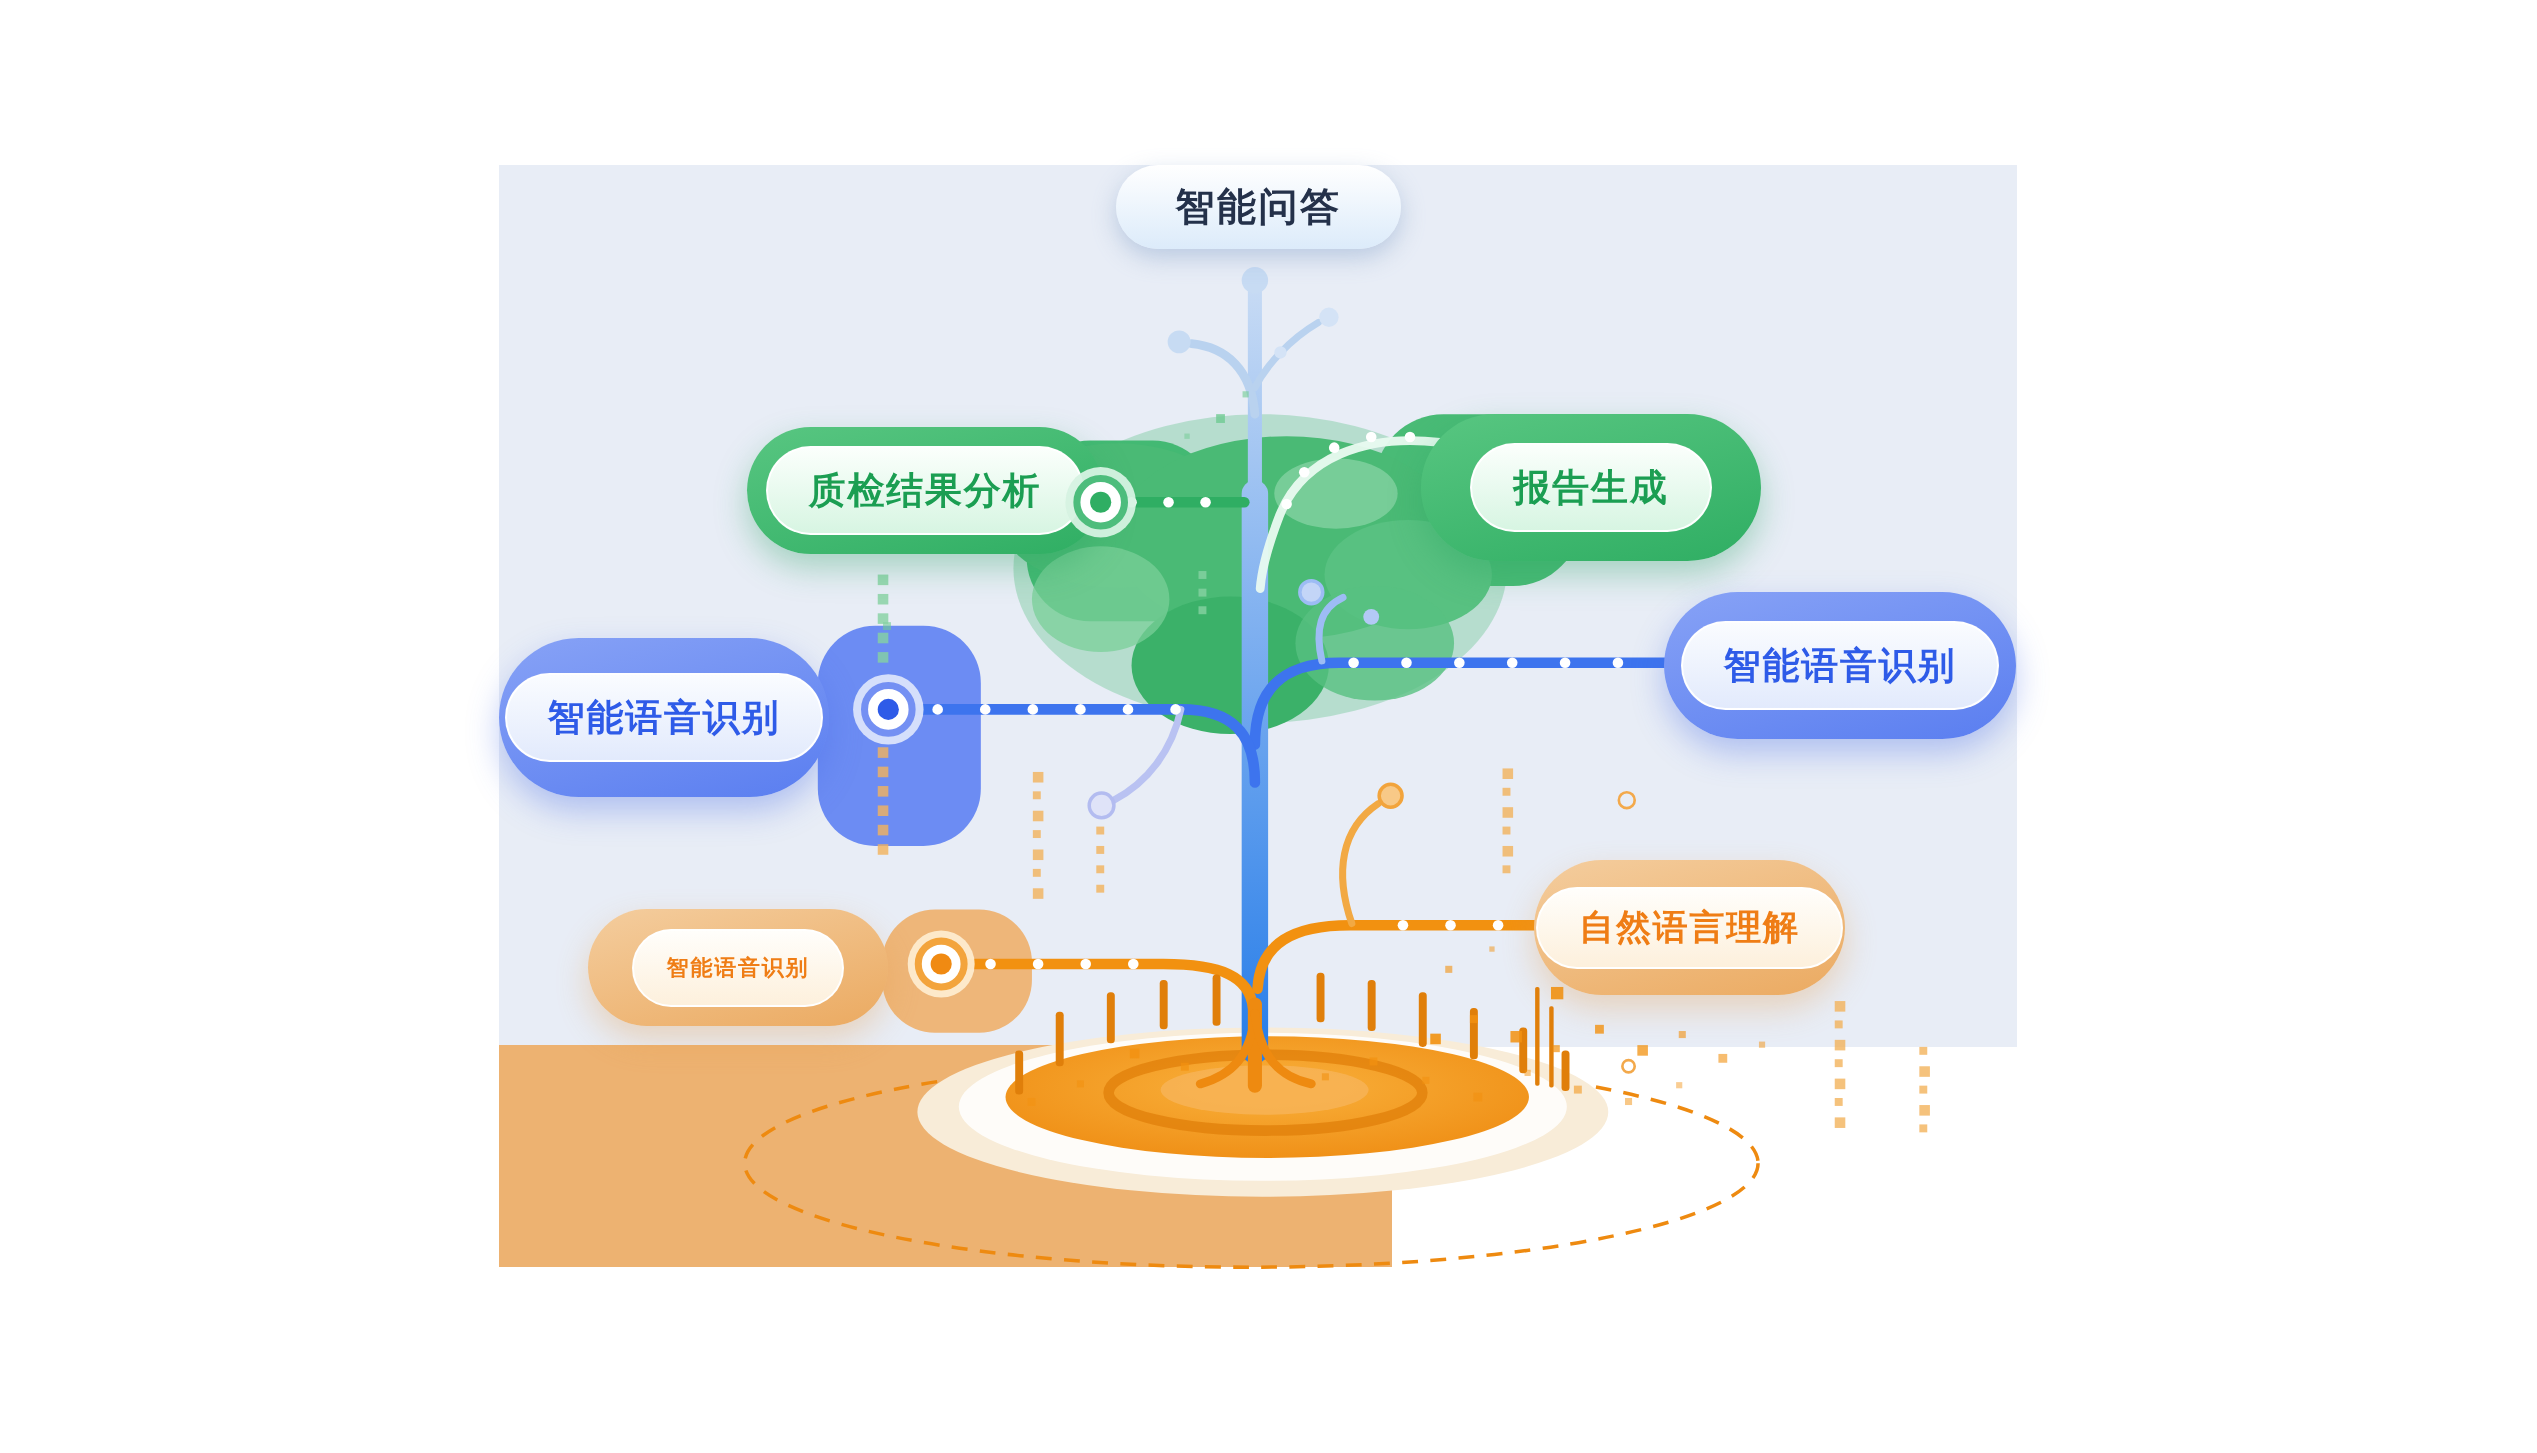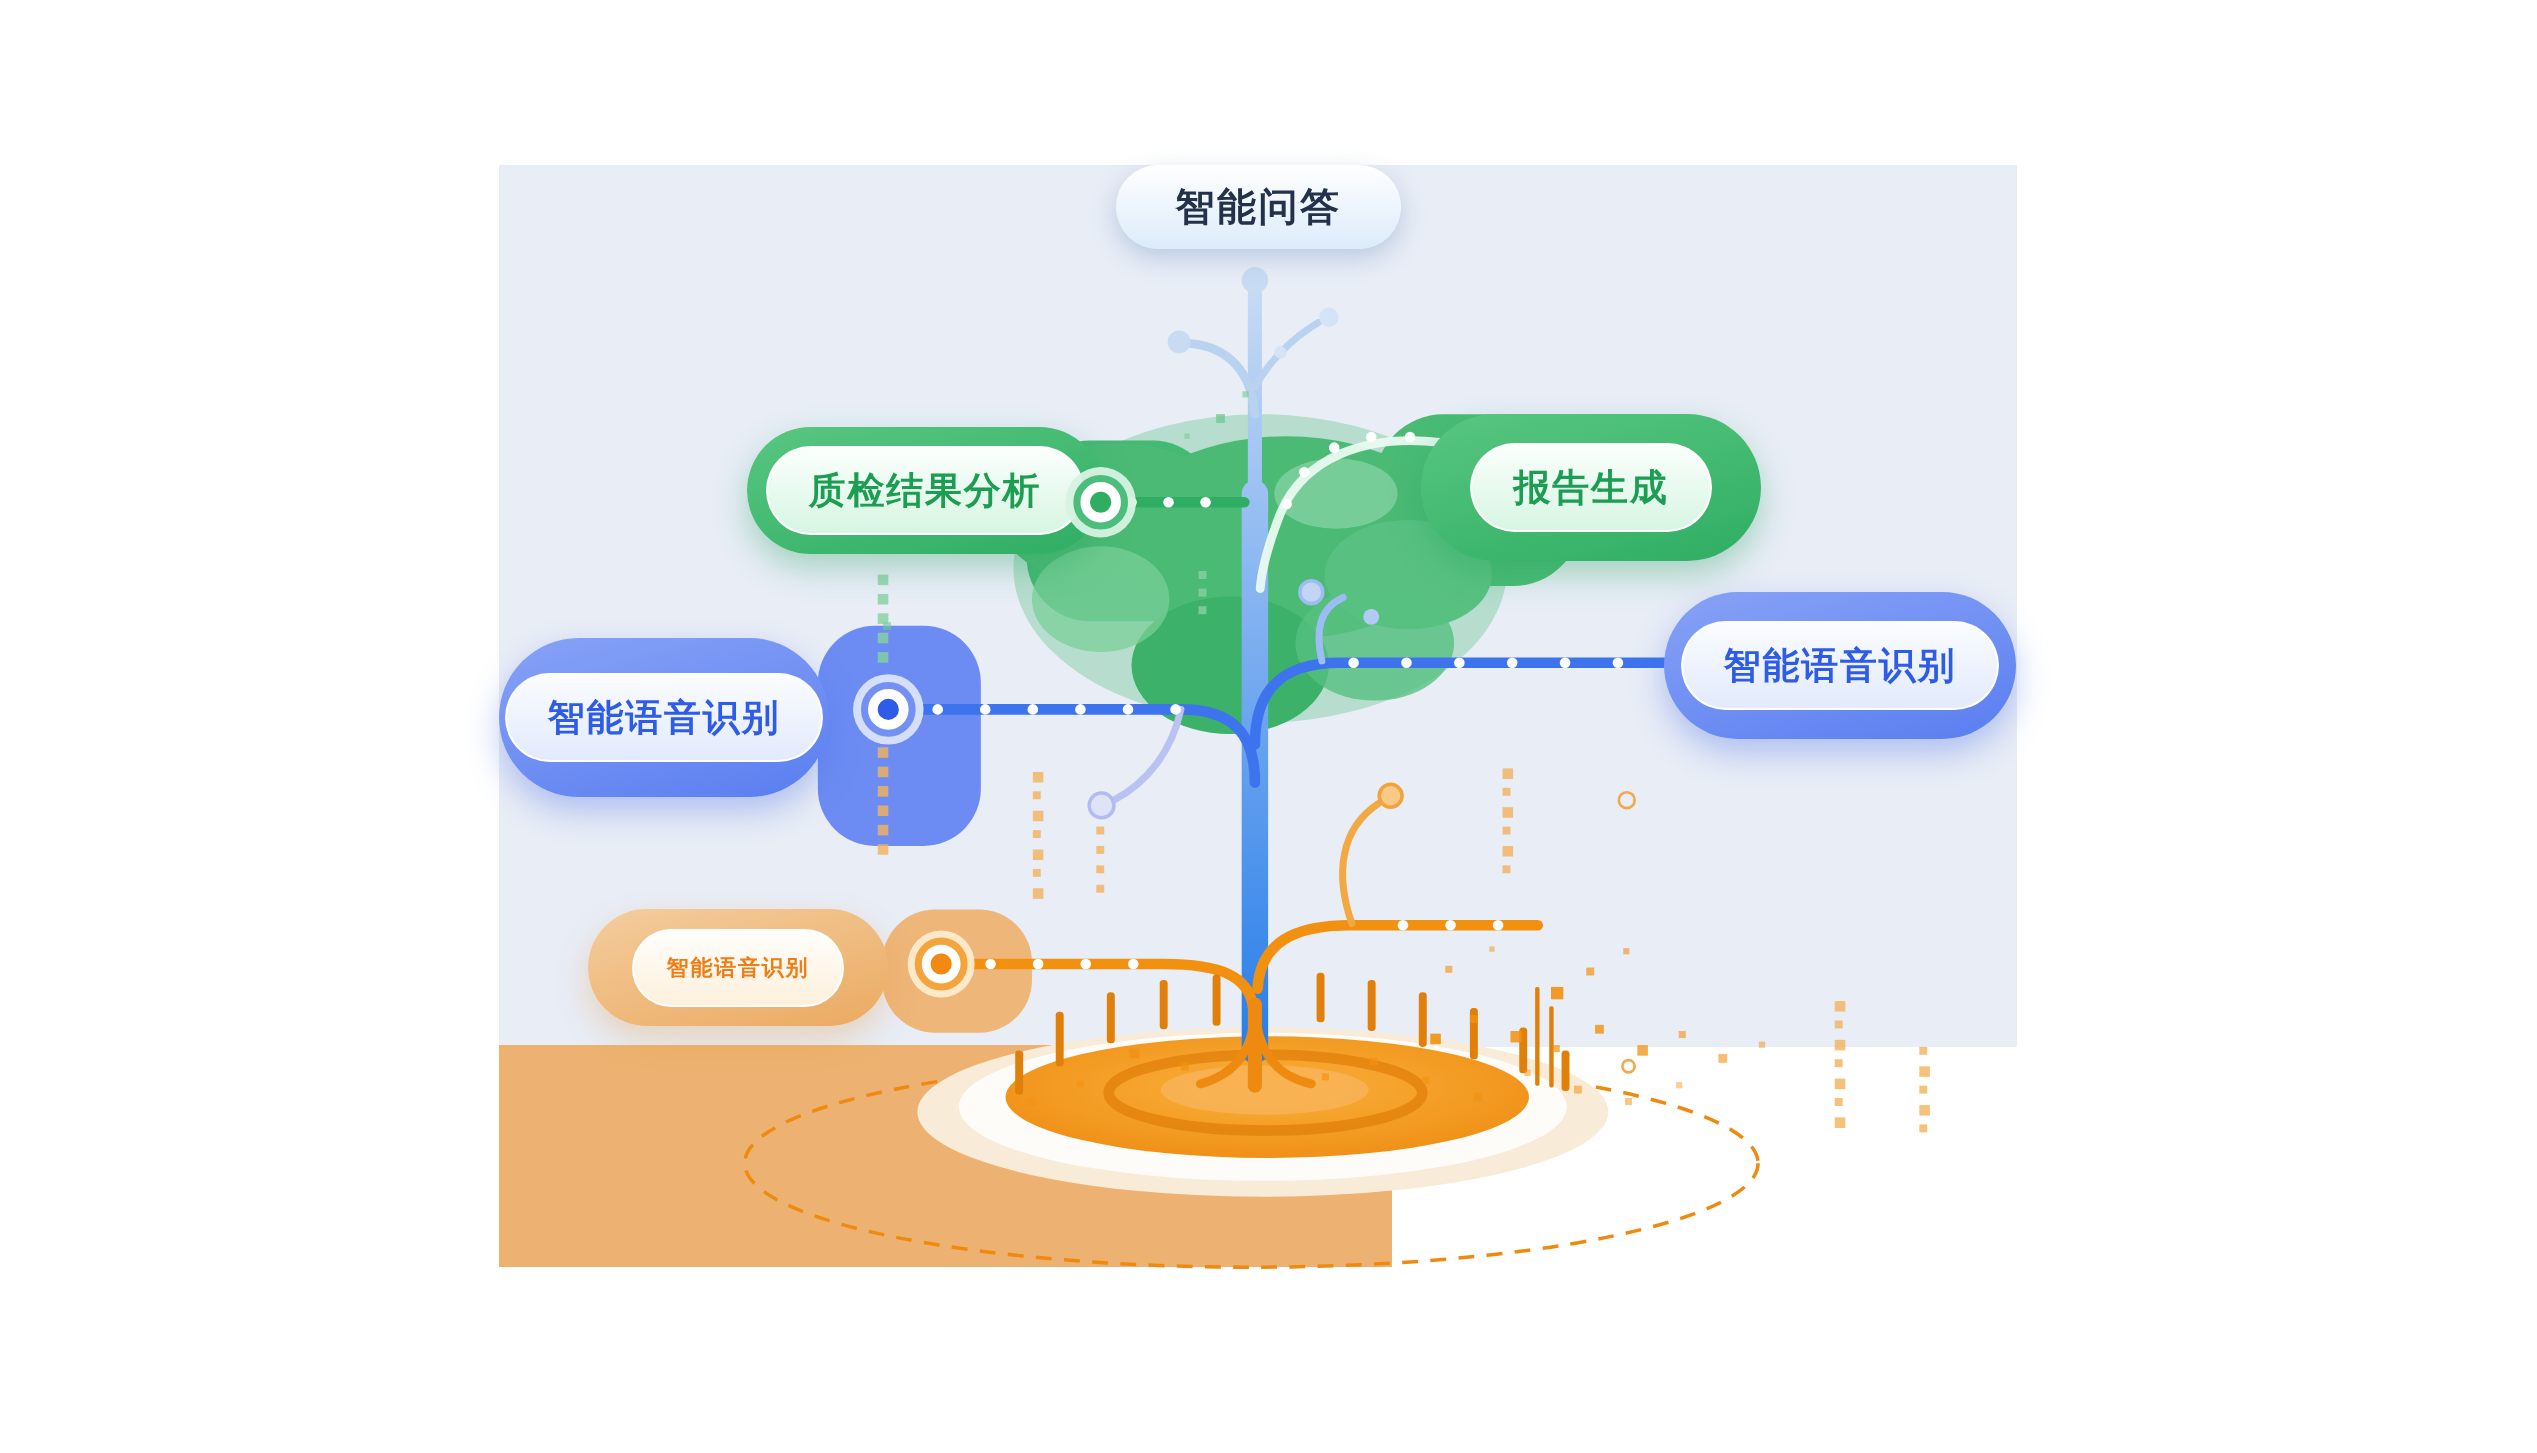--- a/index.html
+++ b/index.html
@@ -301,20 +301,25 @@
       <span>智能语音识别</span>
     </div>
   </div>
 
   <div class="node blue" id="node-algo">
     <div class="inner inner-blue">
       <span>智能语音识别</span>
     </div>
   </div>
 
+  <div class="node orange" id="node-nlu">
+    <div class="inner inner-orange">
+      <span>自然语言理解</span>
+    </div>
+  </div>
 
   <div class="node orange" id="node-asr">
     <div class="inner inner-orange">
       <span>智能语音识别</span>
     </div>
   </div>
 
   <svg class="overlay" width="2538" height="1454" viewBox="0 0 2880 1650">
     <g>
       <circle cx="1249" cy="570" r="40" fill="#d6f2e2" opacity="0.95"></circle>

